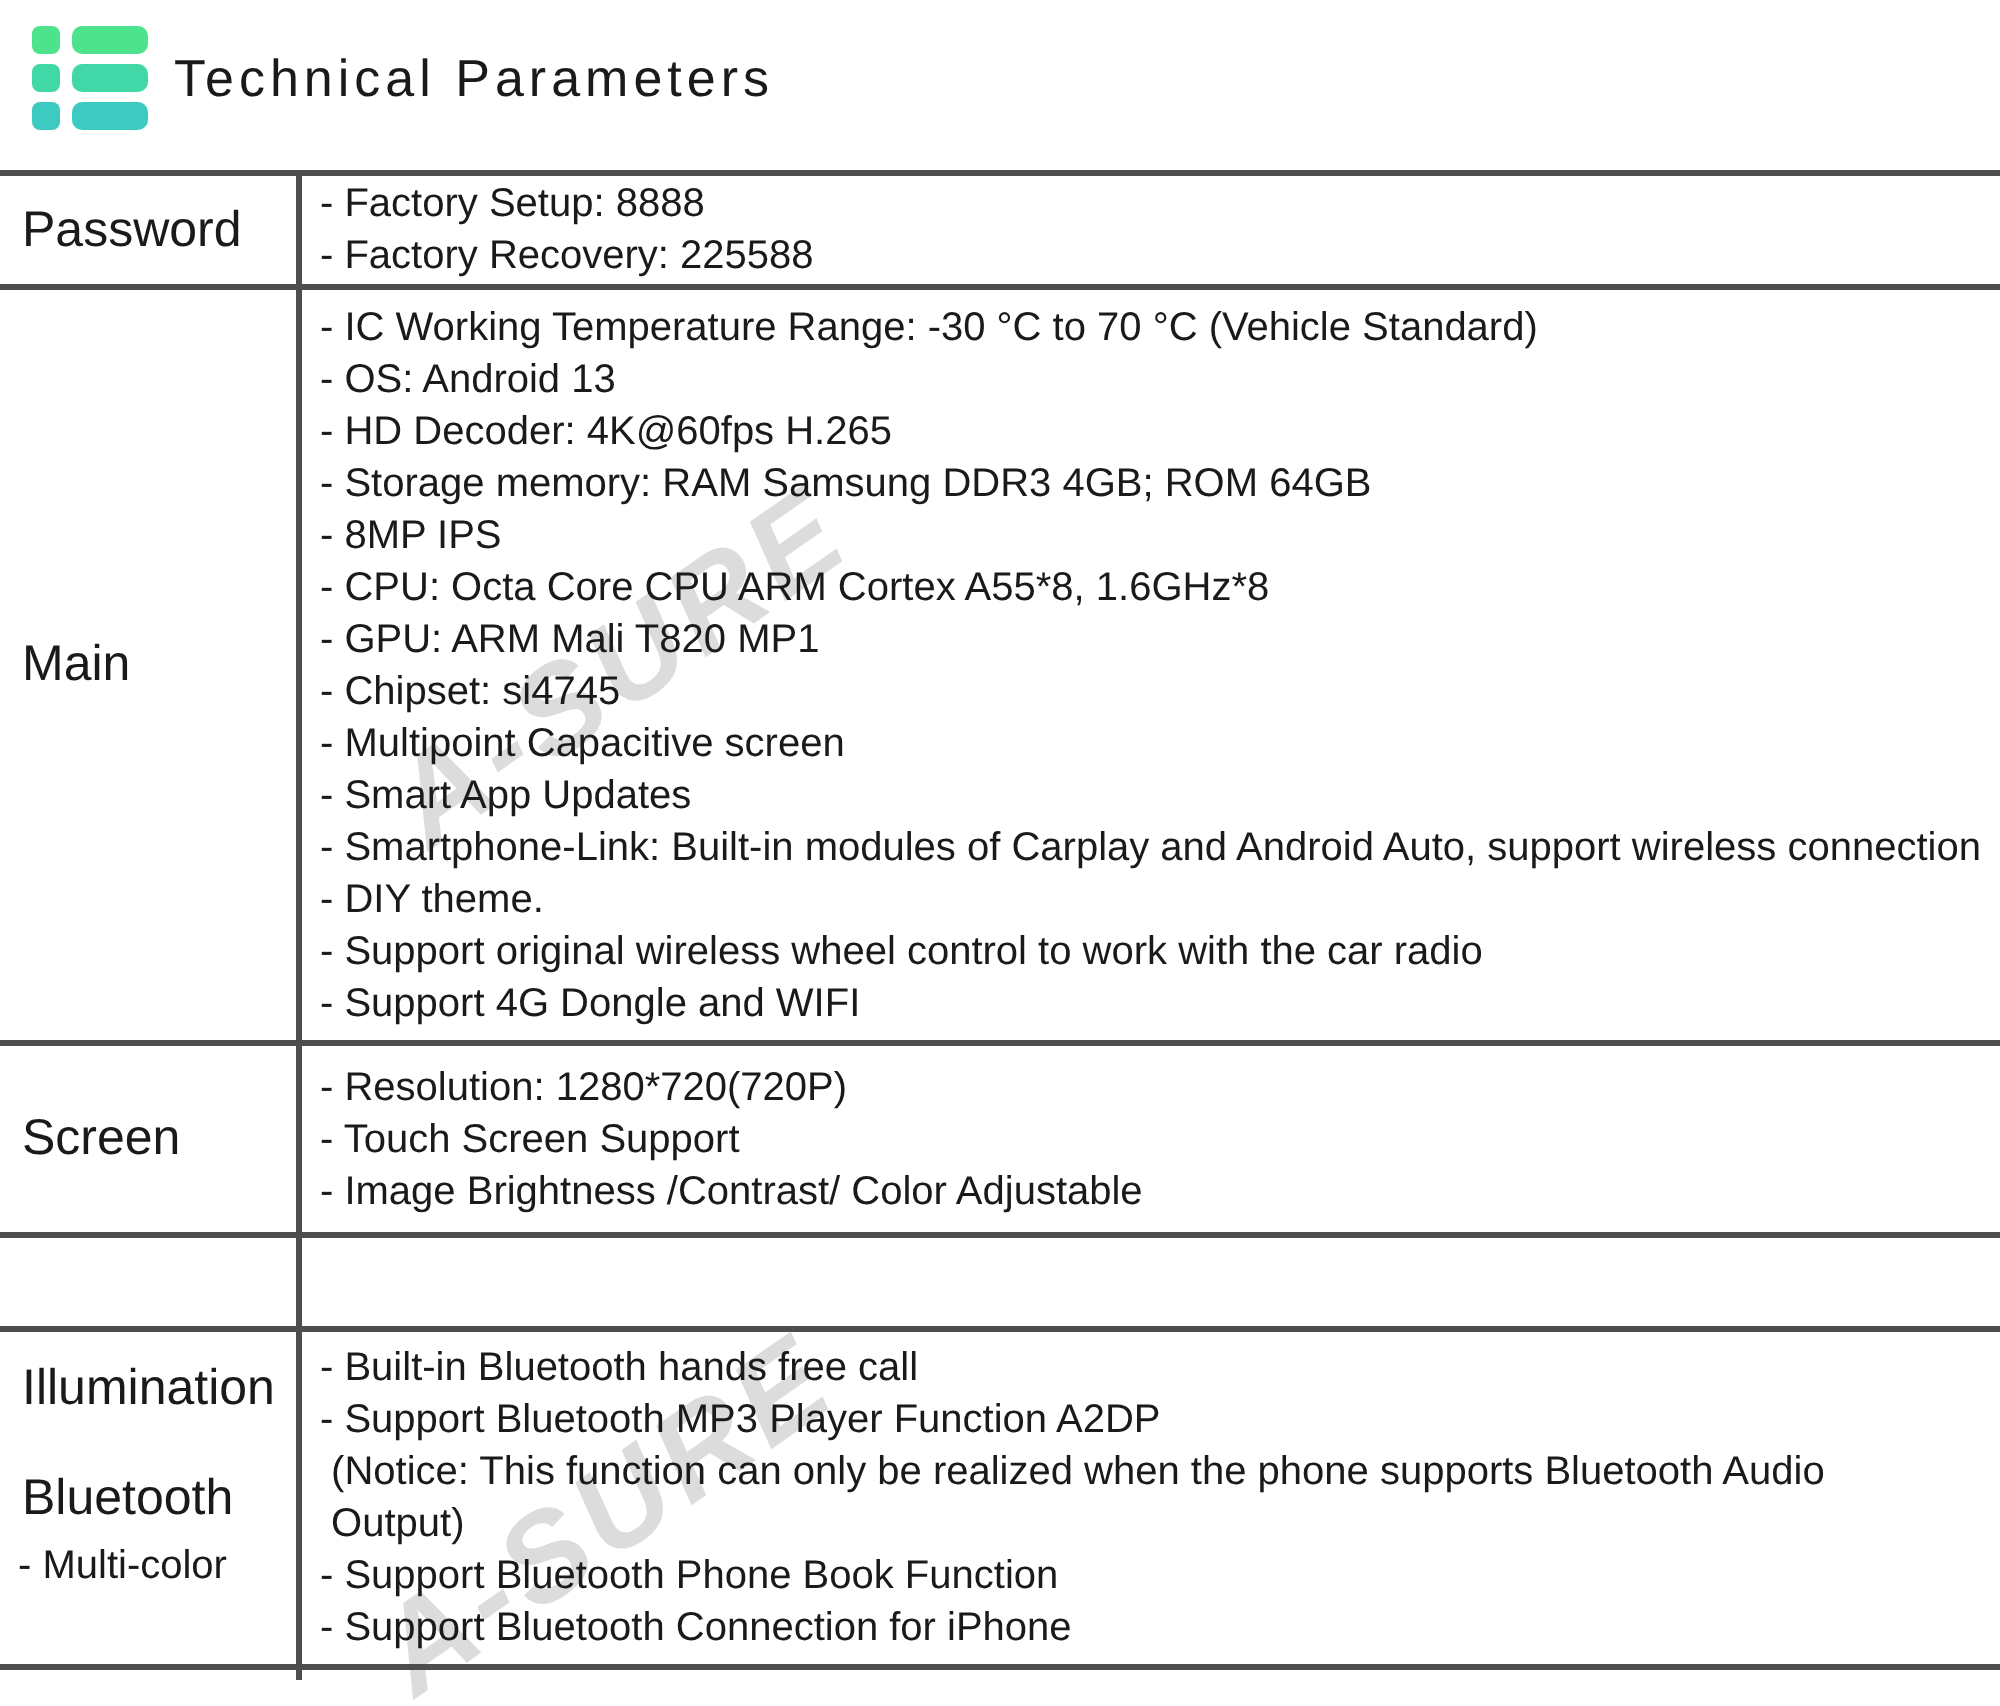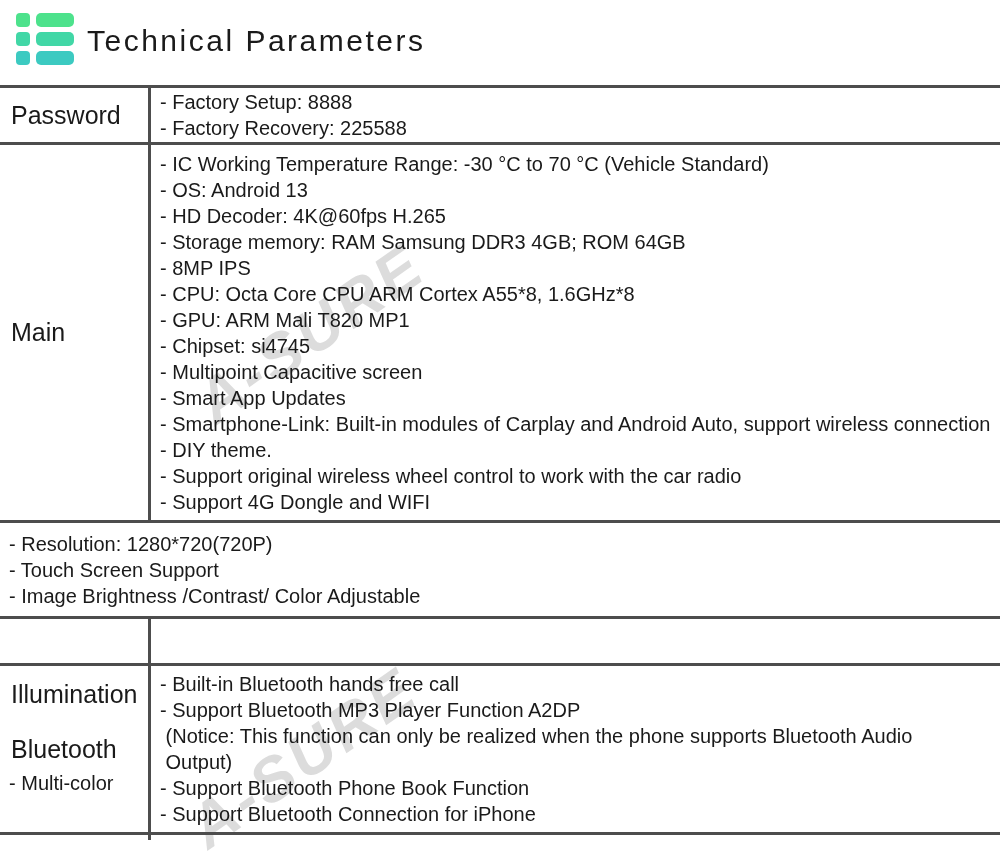--- a/index.html
+++ b/index.html
@@ -11,21 +11,21 @@
     font-family:"Liberation Sans", sans-serif; color:var(--ink);
   }
 
   
   .header { position:absolute; left:0; top:0; width:1000px; height:85px; z-index:2; }
   .list-icon { position:absolute; left:16px; top:13px; width:58px; height:52px;
     display:flex; flex-direction:column; justify-content:space-between; }
   .icon-row { display:flex; gap:6px; height:14px; }
   .icon-dot { width:14px; height:14px; border-radius:4px; background:#4de28c; }
   .icon-bar { width:38px; height:14px; border-radius:5px; background:#4de28c; }
-  .page-title { position:absolute; left:87px; top:24px; font-size:30px;
+  .page-title { position:absolute; left:87px; top:24px; font-size:26px;
     letter-spacing:2.5px; color:var(--ink); white-space:nowrap; }
 
   
   .watermark { position:absolute; width:320px; text-align:center; z-index:0;
     font-size:62px; font-weight:bold; font-style:italic; letter-spacing:4px;
     color:rgba(130,130,130,0.28); transform:rotate(-35deg); white-space:nowrap;
     pointer-events:none; }
   .wm-1 { left:150px; top:298px; }
   .wm-2 { left:143px; top:722px; }
 
@@ -87,20 +87,21 @@
         <div class="spec-line">- Chipset: si4745</div>
         <div class="spec-line">- Multipoint Capacitive screen</div>
         <div class="spec-line">- Smart App Updates</div>
         <div class="spec-line">- Smartphone-Link: Built-in modules of Carplay and Android Auto, support wireless connection</div>
         <div class="spec-line">- DIY theme.</div>
         <div class="spec-line">- Support original wireless wheel control to work with the car radio</div>
         <div class="spec-line">- Support 4G Dongle and WIFI</div>
       </div>
     </div>
     <div class="t-row" style="height: 96px;">
+      <div class="label-cell">Screen</div>
       <div class="content-cell">
         <div class="spec-line">- Resolution: 1280*720(720P)</div>
         <div class="spec-line">- Touch Screen Support</div>
         <div class="spec-line">- Image Brightness /Contrast/ Color Adjustable</div>
       </div>
     </div>
     <div class="t-row" style="height: 47px; flex-direction: column;">
       <div class="label-cell">Illumination</div>
       <div class="content-cell">
         <div class="spec-line">- Multi-color</div>

